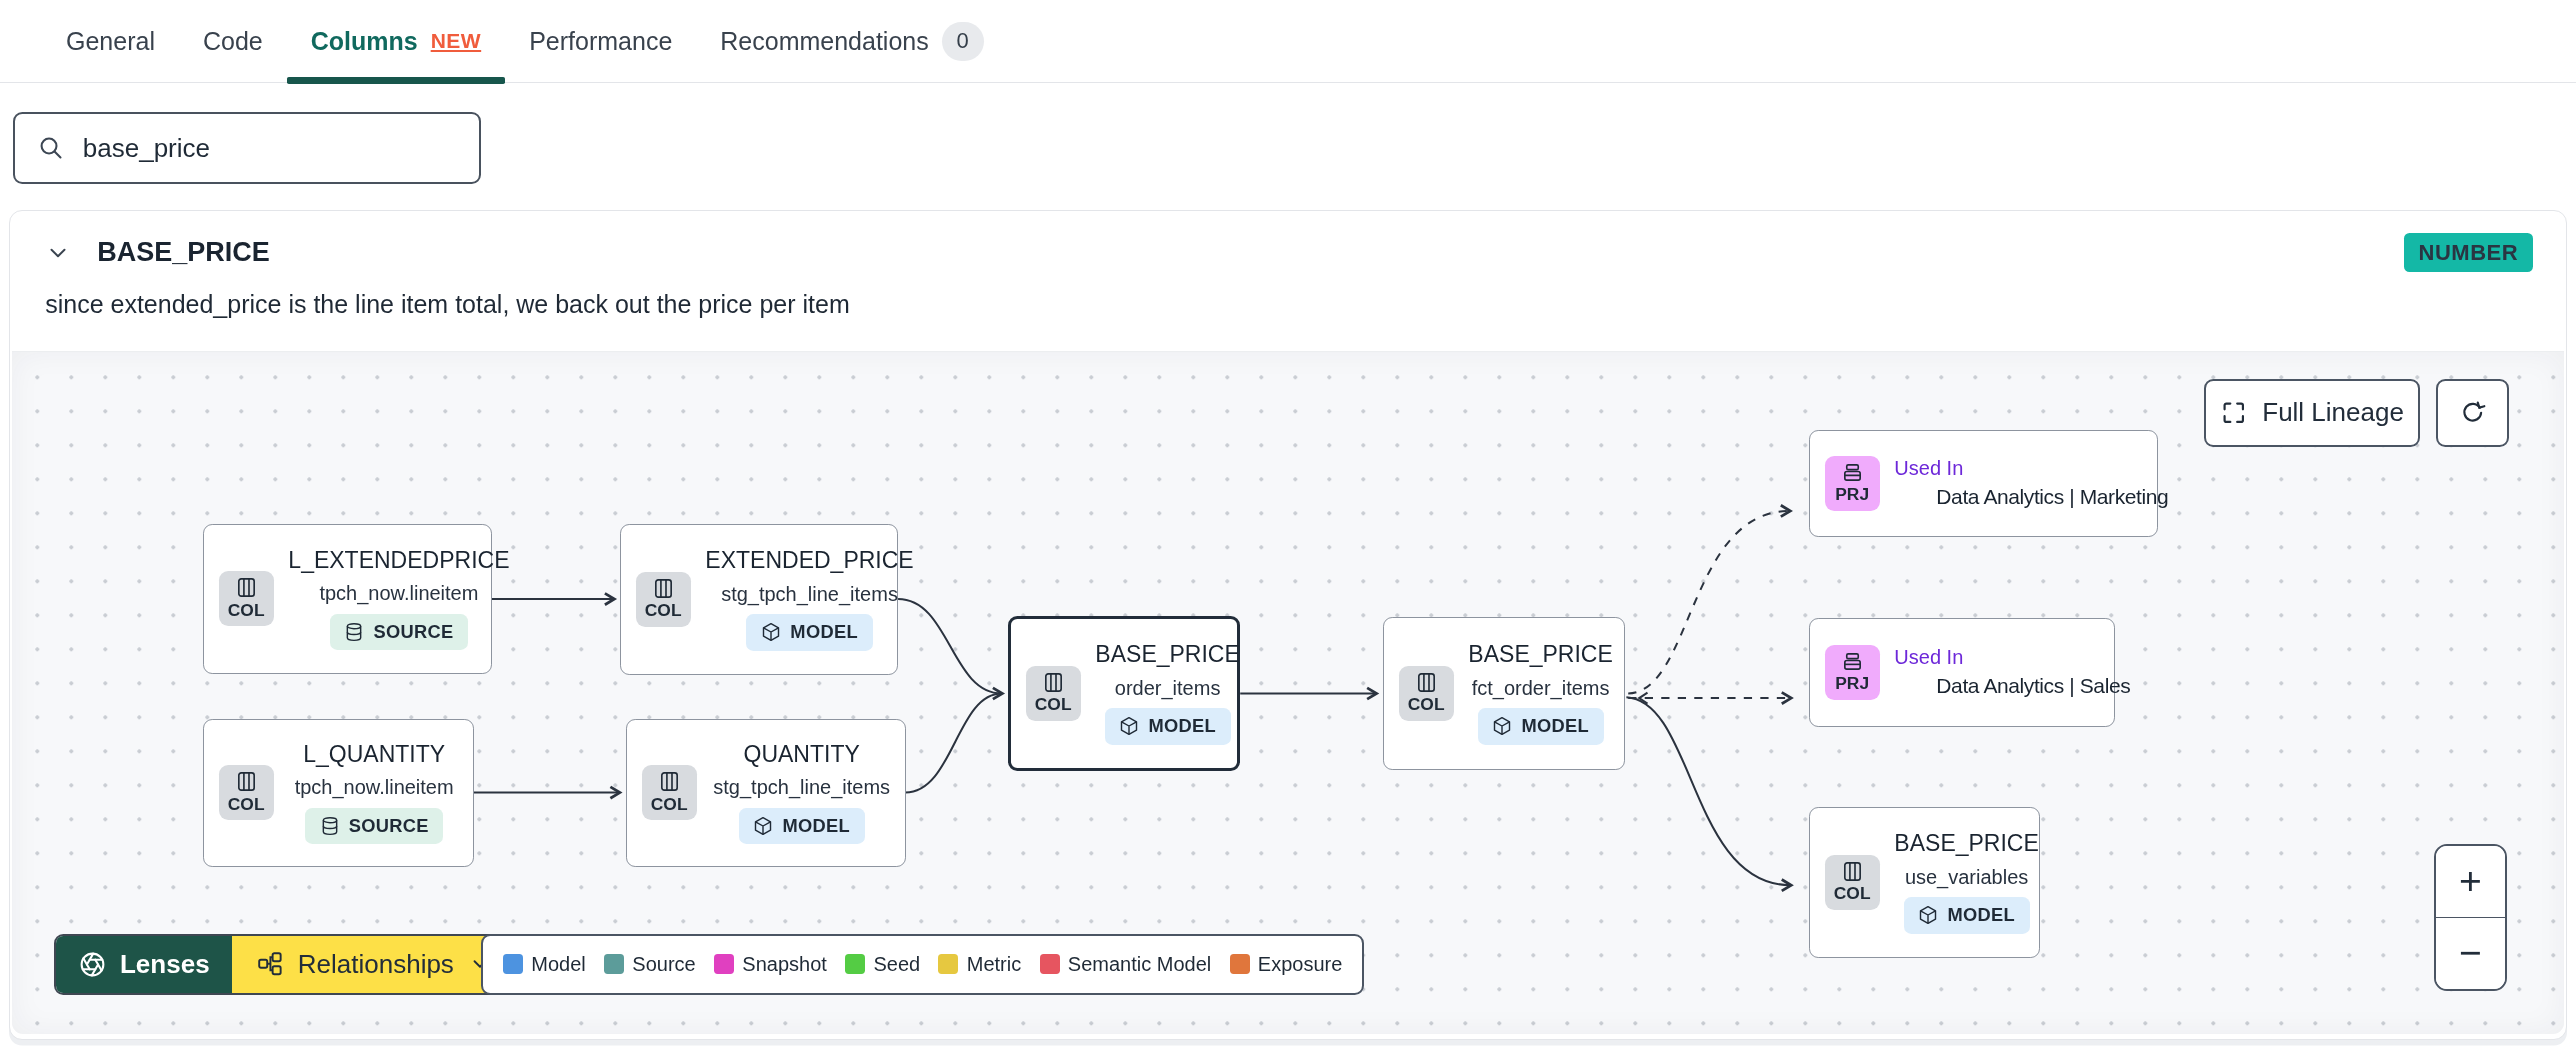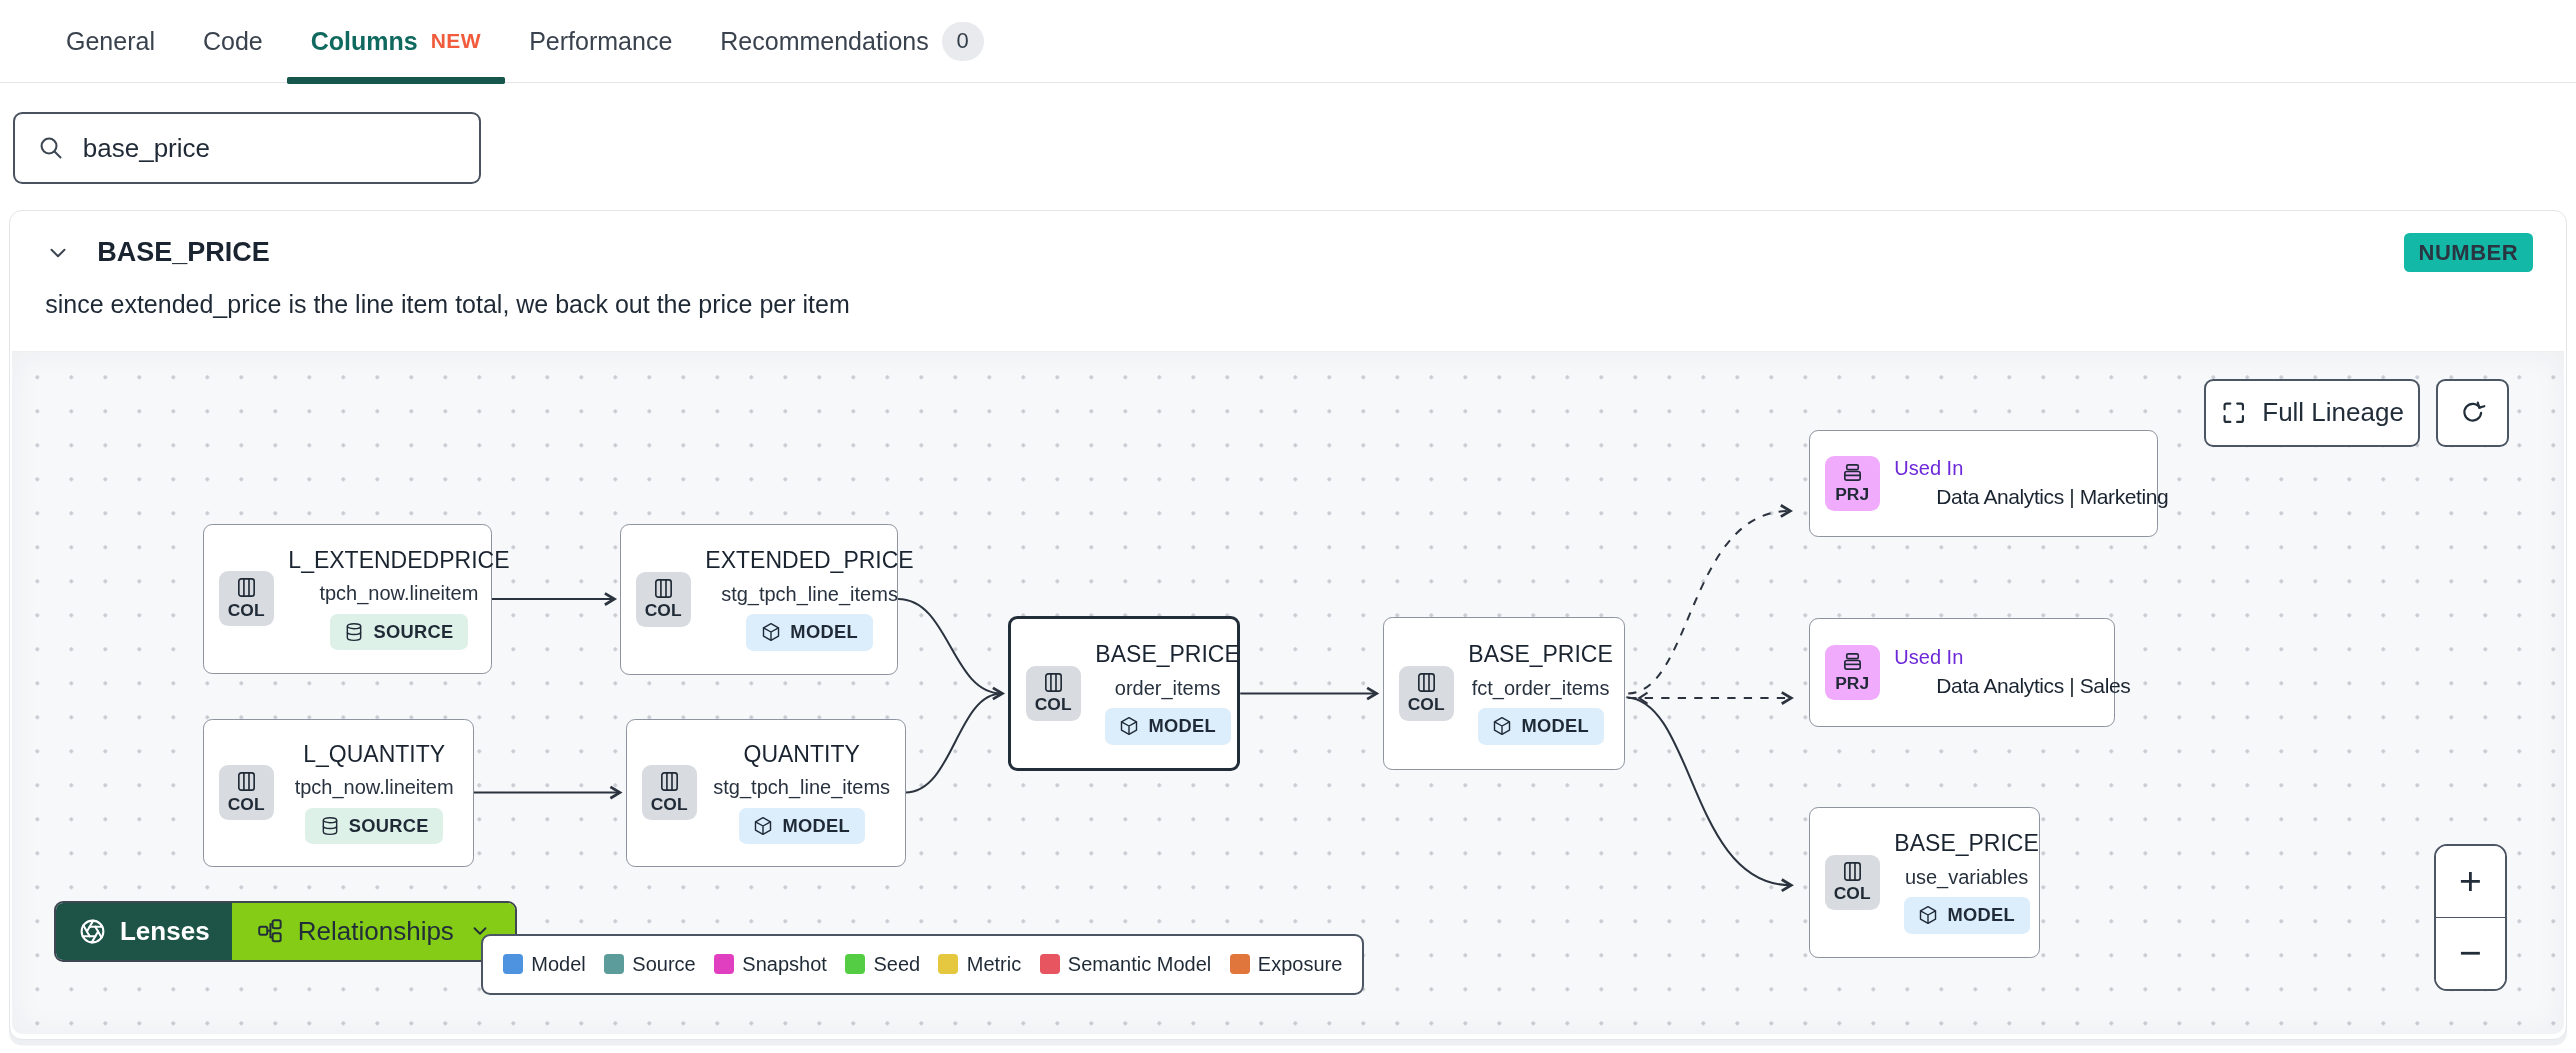--- a/index.html
+++ b/index.html
@@ -77,48 +77,48 @@
     align-items:center; justify-content:center; cursor:pointer; }
   .btn-full svg, .btn-refresh svg { width:27.5px; height:27.5px; }
   .zoomctl { position:absolute; left:2422px; top:492px; width:73px; height:147px;
     background:#fff; border:2.3px solid #4b5563; border-radius:13px; display:flex;
     flex-direction:column; overflow:hidden; }
   .zoomctl .zbtn { flex:1; display:flex; align-items:center; justify-content:center;
     font-size:39px; font-weight:400; color:#222d3a; background:#fff; border:none;
     cursor:pointer; font-family:inherit; }
   .zoomctl .zbtn:first-child { border-bottom:1.8px solid #4b5563; }
 
-  .lens-bar { position:absolute; left:42px; top:549px; height:61px; display:flex;
+  .lens-bar { position:absolute; left:42px; top:582px; height:61px; display:flex;
     border:2.3px solid #3f4752; border-radius:9.2px; background:#fff; overflow:hidden; }
   .lenses { display:flex; align-items:center; gap:13px; padding:0 22px; color:#fff;
     font-size:26px; font-weight:600; cursor:pointer; }
   .lenses svg { width:29px; height:29px; }
   .rel { display:flex; align-items:center; gap:14.7px; padding:0 24px; font-size:26px;
-    font-weight:500; color:#222d3a; cursor:pointer; background:#84cc16; }
+    font-weight:500; color:#222d3a; cursor:pointer; background:#fde047; }
   .rel svg { width:27.5px; height:27.5px; }
 
   .legend { position:absolute; left:469px; top:582px; height:61px; background:#fff;
     border:2.3px solid #4b5563; border-radius:9.2px; display:flex; align-items:center;
     gap:18.3px; padding:0 20px; }
   .legend-item { display:flex; align-items:center; gap:8.3px; font-size:20px; color:#1f2a36; }
   .swatch { width:20px; height:20px; border-radius:3.7px; flex:none; }
 </style>
 </head>
 <body>
 
 <nav class="tabbar">
   <div class="tab">
     <span>General</span>
   </div>
   <div class="tab">
     <span>Code</span>
   </div>
   <div class="tab active">
     <span style="color: rgb(16, 105, 94);">Columns</span>
-    <span class="tab-new" style="color: rgb(240, 92, 60);">NEW</span>
+    <span class="tab-new" style="color: rgb(240, 92, 60); text-decoration: underline;">NEW</span>
   </div>
   <div class="tab">
     <span>Performance</span>
   </div>
   <div class="tab">
     <span>Recommendations</span>
     <span class="tab-count">0</span>
   </div>
 </nav>
 

